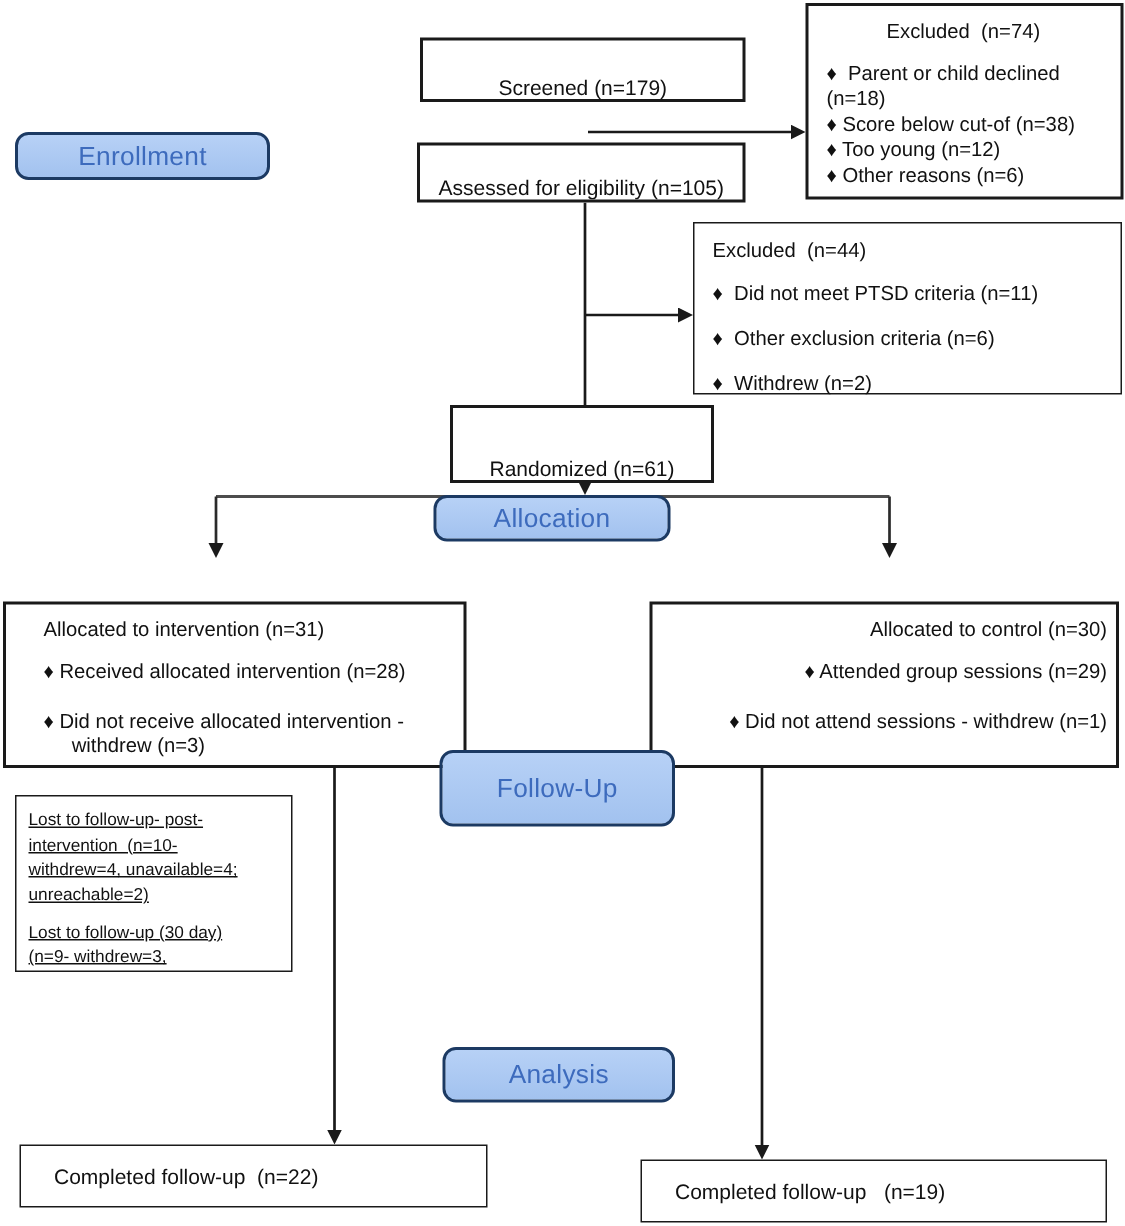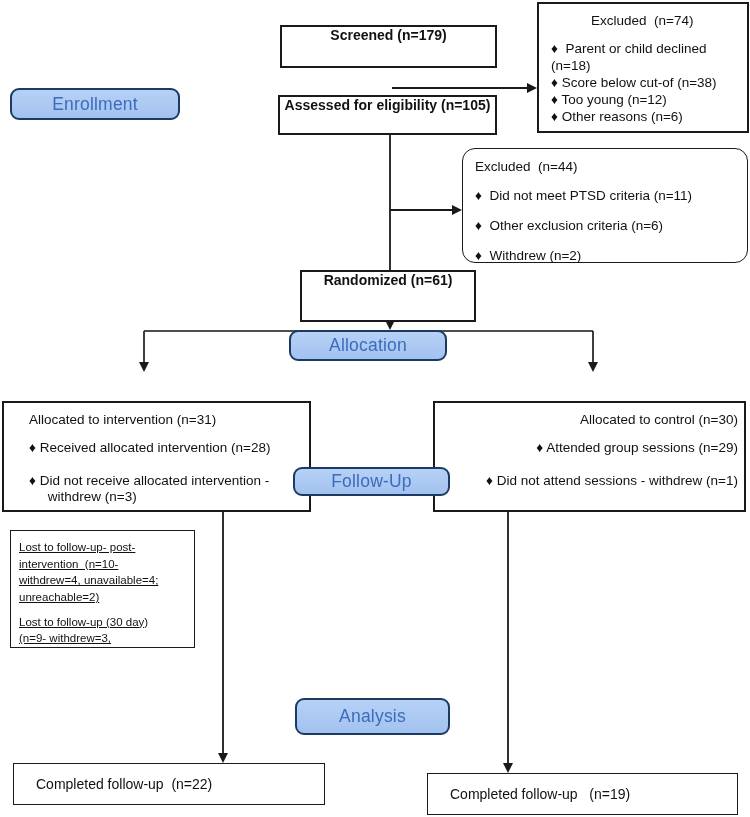--- a/index.html
+++ b/index.html
@@ -13,21 +13,21 @@
   }
   #connectors{position:absolute;left:0;top:0;z-index:1;}
   .box{
     position:absolute;
     background:#ffffff;
     border:2px solid #1a1a1a;
     box-sizing:border-box;
     z-index:2;
     font-size:14px;
   }
-  .box.center{display:flex;align-items:flex-start;justify-content:center;text-align:center;font-weight:bold;}
+  .box.center{display:flex;align-items:flex-end;justify-content:center;text-align:center;}
   .box.leftpad{display:flex;align-items:center;padding-left:22px;}
   .box .title{white-space:pre-wrap;}
   .box .body{white-space:pre-wrap;}
   .stage{
     position:absolute;
     z-index:3;
     background:linear-gradient(#b7d1f6,#a2c2ef);
     border:2px solid #1c3a63;
     border-radius:9px;
     box-sizing:border-box;
@@ -91,21 +91,21 @@
   </div>
 
   <div class="stage" style="left:10px;top:88px;width:170px;height:32px;">
     <span>Enrollment</span>
   </div>
 
   <div class="box center" style="left:278px;top:95px;width:219px;height:40px;">
     <span class="title">Assessed for eligibility (n=105)</span>
   </div>
 
-  <div class="box" id="box-excluded-eligibility" style="left:462px;top:148px;width:286px;height:115px;border-radius:13px;">
+  <div class="box" id="box-excluded-eligibility" style="left:462px;top:148px;width:286px;height:115px;">
     <div class="title">Excluded  (n=44)</div>
     <div class="body">♦  Did not meet PTSD criteria (n=11)
 
 ♦  Other exclusion criteria (n=6)
 
 ♦  Withdrew (n=2)</div>
   </div>
 
   <div class="box center" style="left:300px;top:270px;width:176px;height:52px;">
     <span class="title">Randomized (n=61)</span>
@@ -123,21 +123,21 @@
      withdrew (n=3)</div>
   </div>
 
   <div class="box allocbox" style="left:433px;top:372px;width:313px;height:111px;text-align:right;">
     <div class="title">Allocated to control (n=30)</div>
     <div class="body">♦ Attended group sessions (n=29)
 
 ♦ Did not attend sessions - withdrew (n=1)</div>
   </div>
 
-  <div class="stage" style="left:293px;top:467px;width:157px;height:29px;text-align:right;">
+  <div class="stage" style="left:293px;top:500px;width:157px;height:51px;text-align:right;">
     <span>Follow-Up</span>
   </div>
 
   <div class="box" id="box-lost" style="left:10px;top:530px;width:185px;height:118px;">
     <div class="para">Lost to follow-up- post-
 intervention  (n=10-
 withdrew=4, unavailable=4;
 unreachable=2)</div>
     <div class="para">Lost to follow-up (30 day)
 (n=9- withdrew=3,

